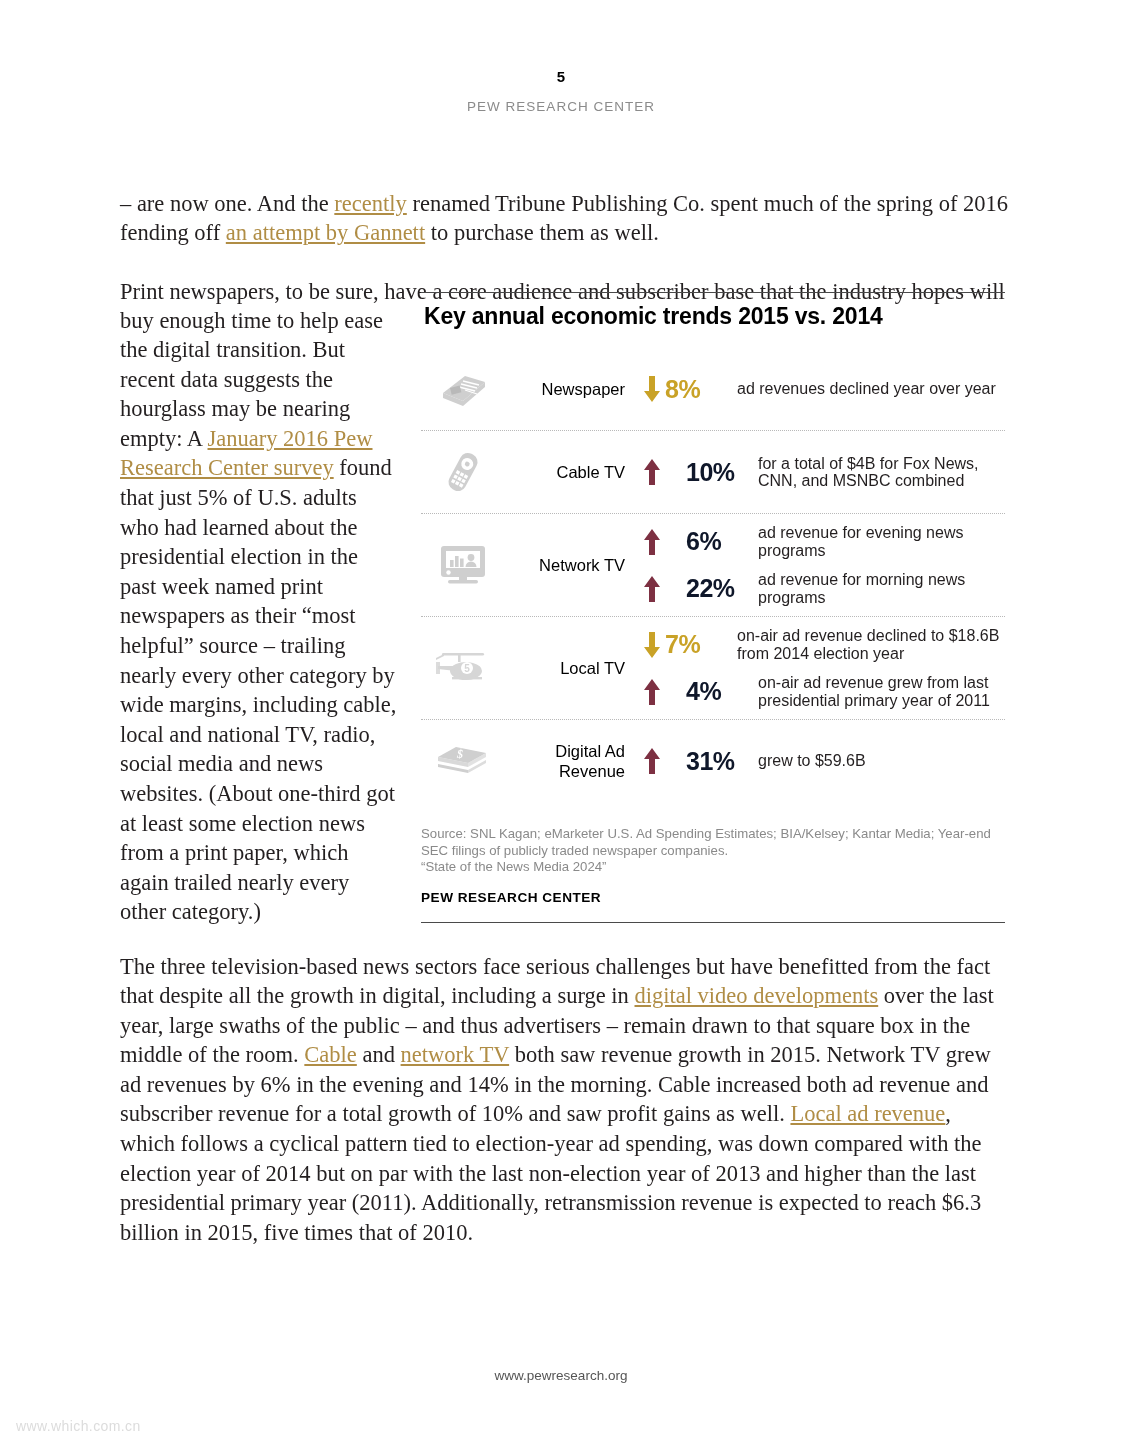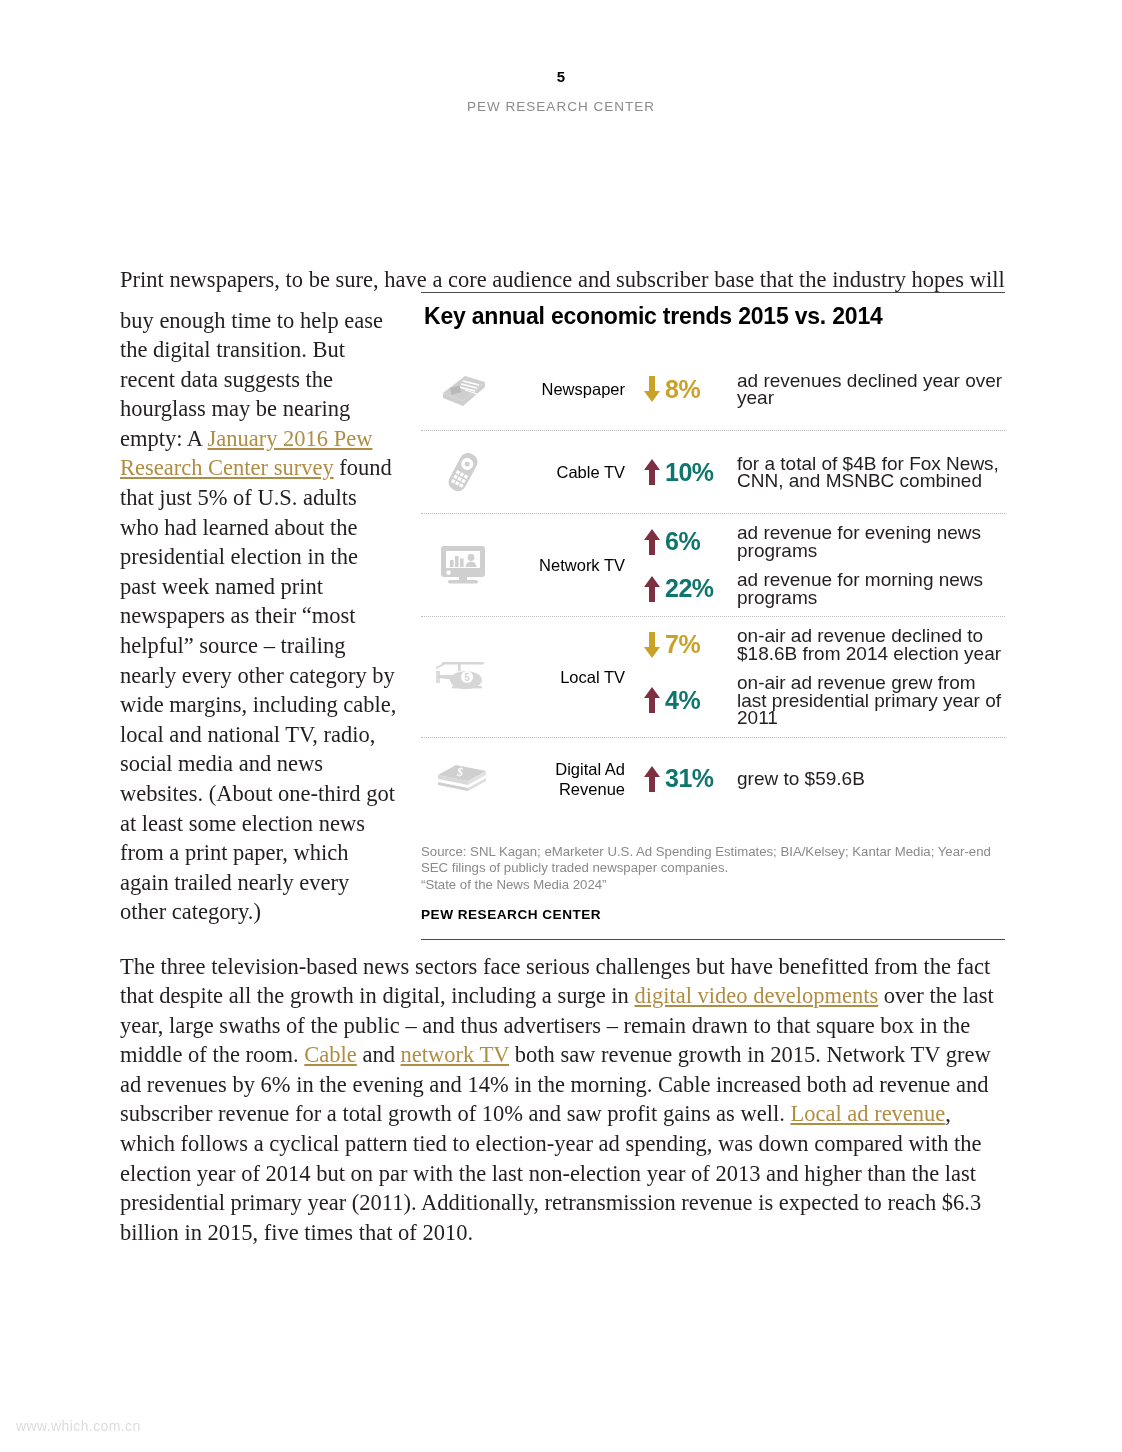--- a/index.html
+++ b/index.html
@@ -17,21 +17,21 @@
   .runhead{
     position:absolute;left:0;right:0;top:99px;text-align:center;
     font-family:"Liberation Sans", sans-serif;font-size:13.5px;letter-spacing:1.0px;color:#8b8b8b;
   }
 
   
   .bodytext{font-size:22.5px;line-height:29.6px;color:#231f20;text-align:left;}
   a.lnk{color:#b08d45;text-decoration:underline;text-underline-offset:2px;}
 
   #para-intro{position:absolute;left:120px;top:166px;width:888px;}
-  #para-print{position:absolute;left:120px;top:242px;width:895px;}
+  #para-print{position:absolute;left:120px;top:254px;width:895px;}
   #para-left{position:absolute;left:120px;top:283px;width:278px;}
   #para-tv{position:absolute;left:120px;top:929px;width:890px;}
 
   
   .figure{position:absolute;left:421px;top:292px;width:584px;}
   .fig-rule-top{border-top:1.6px solid #4a4a4a;}
   .fig-rule-bottom{border-top:1.6px solid #4a4a4a;margin-top:17px;}
   .fig-title{
     font-family:"Liberation Sans", sans-serif;font-weight:bold;font-size:23px;
     color:#000;margin:10px 0 0 3px;letter-spacing:-0.2px;
@@ -47,24 +47,24 @@
     font-family:"Liberation Sans", sans-serif;font-weight:normal;font-size:16.5px;color:#000;line-height:20px;
   }
   .cell-stats{flex:1 1 auto;display:flex;flex-direction:column;gap:12px;}
   .stat{display:flex;align-items:center;}
   .stat-arrow{width:26px;flex:0 0 26px;display:flex;align-items:center;justify-content:center;}
   .stat-pct{
     font-family:"Liberation Sans", sans-serif;font-weight:bold;font-size:25px;
     width:72px;flex:0 0 72px;letter-spacing:-0.5px;
   }
   .stat-desc{
-    font-family:"Liberation Sans", sans-serif;font-size:19px;line-height:17.5px;color:#231f20;
+    font-family:"Liberation Sans", sans-serif;font-size:16px;line-height:17.5px;color:#231f20;
     flex:1 1 auto;
   }
-  .up{color:#0f766e;}
+  .up{color:#0f172a;margin-left:21px;}
   .down{color:#c9a227;}
 
   .fig-source{
     font-family:"Liberation Sans", sans-serif;font-size:13.2px;line-height:16.5px;color:#8a8a8a;
     margin-top:24px;
   }
   .fig-brand{
     font-family:"Liberation Sans", sans-serif;font-weight:bold;font-size:13.6px;letter-spacing:0.5px;
     color:#000;margin-top:14px;
   }
@@ -81,20 +81,21 @@
   svg{display:block;}
 </style>
 </head>
 <body>
 
 <div class="page">
 
   <div class="pagenum">5</div>
   <div class="runhead">PEW RESEARCH CENTER</div>
 
+  <p class="bodytext" id="para-intro"><span>– are now one. And the </span><a class="lnk" href="#">recently</a><span> renamed Tribune Publishing Co. spent much of the spring of 2016 fending off </span><a class="lnk" href="#">an attempt by Gannett</a><span> to purchase them as well.</span></p>
 
   <p class="bodytext" id="para-print">Print newspapers, to be sure, have a core audience and subscriber base that the industry hopes will</p>
 
   <p class="bodytext" id="para-left"><span>buy enough time to help ease the digital transition. But recent data suggests the hourglass may be nearing empty: A </span><a class="lnk" href="#">January 2016 Pew Research Center survey</a><span> found that just 5% of U.S. adults who had learned about the presidential election in the past week named print newspapers as their “most helpful” source – trailing nearly every other category by wide margins, including cable, local and national TV, radio, social media and news websites. (About one-third got at least some election news from a print paper, which again trailed nearly every other category.)</span></p>
 
   <div class="figure">
     <div class="fig-rule-top"></div>
     <div class="fig-title">Key annual economic trends 2015 vs. 2014</div>
 
     <div class="rows">
@@ -278,15 +279,16 @@
     <div class="fig-source">
       <div>Source: SNL Kagan; eMarketer U.S. Ad Spending Estimates; BIA/Kelsey; Kantar Media; Year-end SEC filings of publicly traded newspaper companies.</div>
       <div>“State of the News Media 2024”</div>
     </div>
     <div class="fig-brand">PEW RESEARCH CENTER</div>
     <div class="fig-rule-bottom"></div>
   </div>
 
   <p class="bodytext" id="para-tv"><span>The three television-based news sectors face serious challenges but have benefitted from the fact that despite all the growth in digital, including a surge in </span><a class="lnk" href="#">digital video developments</a><span> over the last year, large swaths of the public – and thus advertisers – remain drawn to that square box in the middle of the room. </span><a class="lnk" href="#">Cable</a><span> and </span><a class="lnk" href="#">network TV</a><span> both saw revenue growth in 2015. Network TV grew ad revenues by 6% in the evening and 14% in the morning. Cable increased both ad revenue and subscriber revenue for a total growth of 10% and saw profit gains as well. </span><a class="lnk" href="#">Local ad revenue</a><span>, which follows a cyclical pattern tied to election-year ad spending, was down compared with the election year of 2014 but on par with the last non-election year of 2013 and higher than the last presidential primary year (2011). Additionally, retransmission revenue is expected to reach $6.3 billion in 2015, five times that of 2010.</span></p>
 
+  <div class="footer">www.pewresearch.org</div>
   <div class="watermark">www.which.com.cn</div>
 
 </div>
 
 </body></html>

